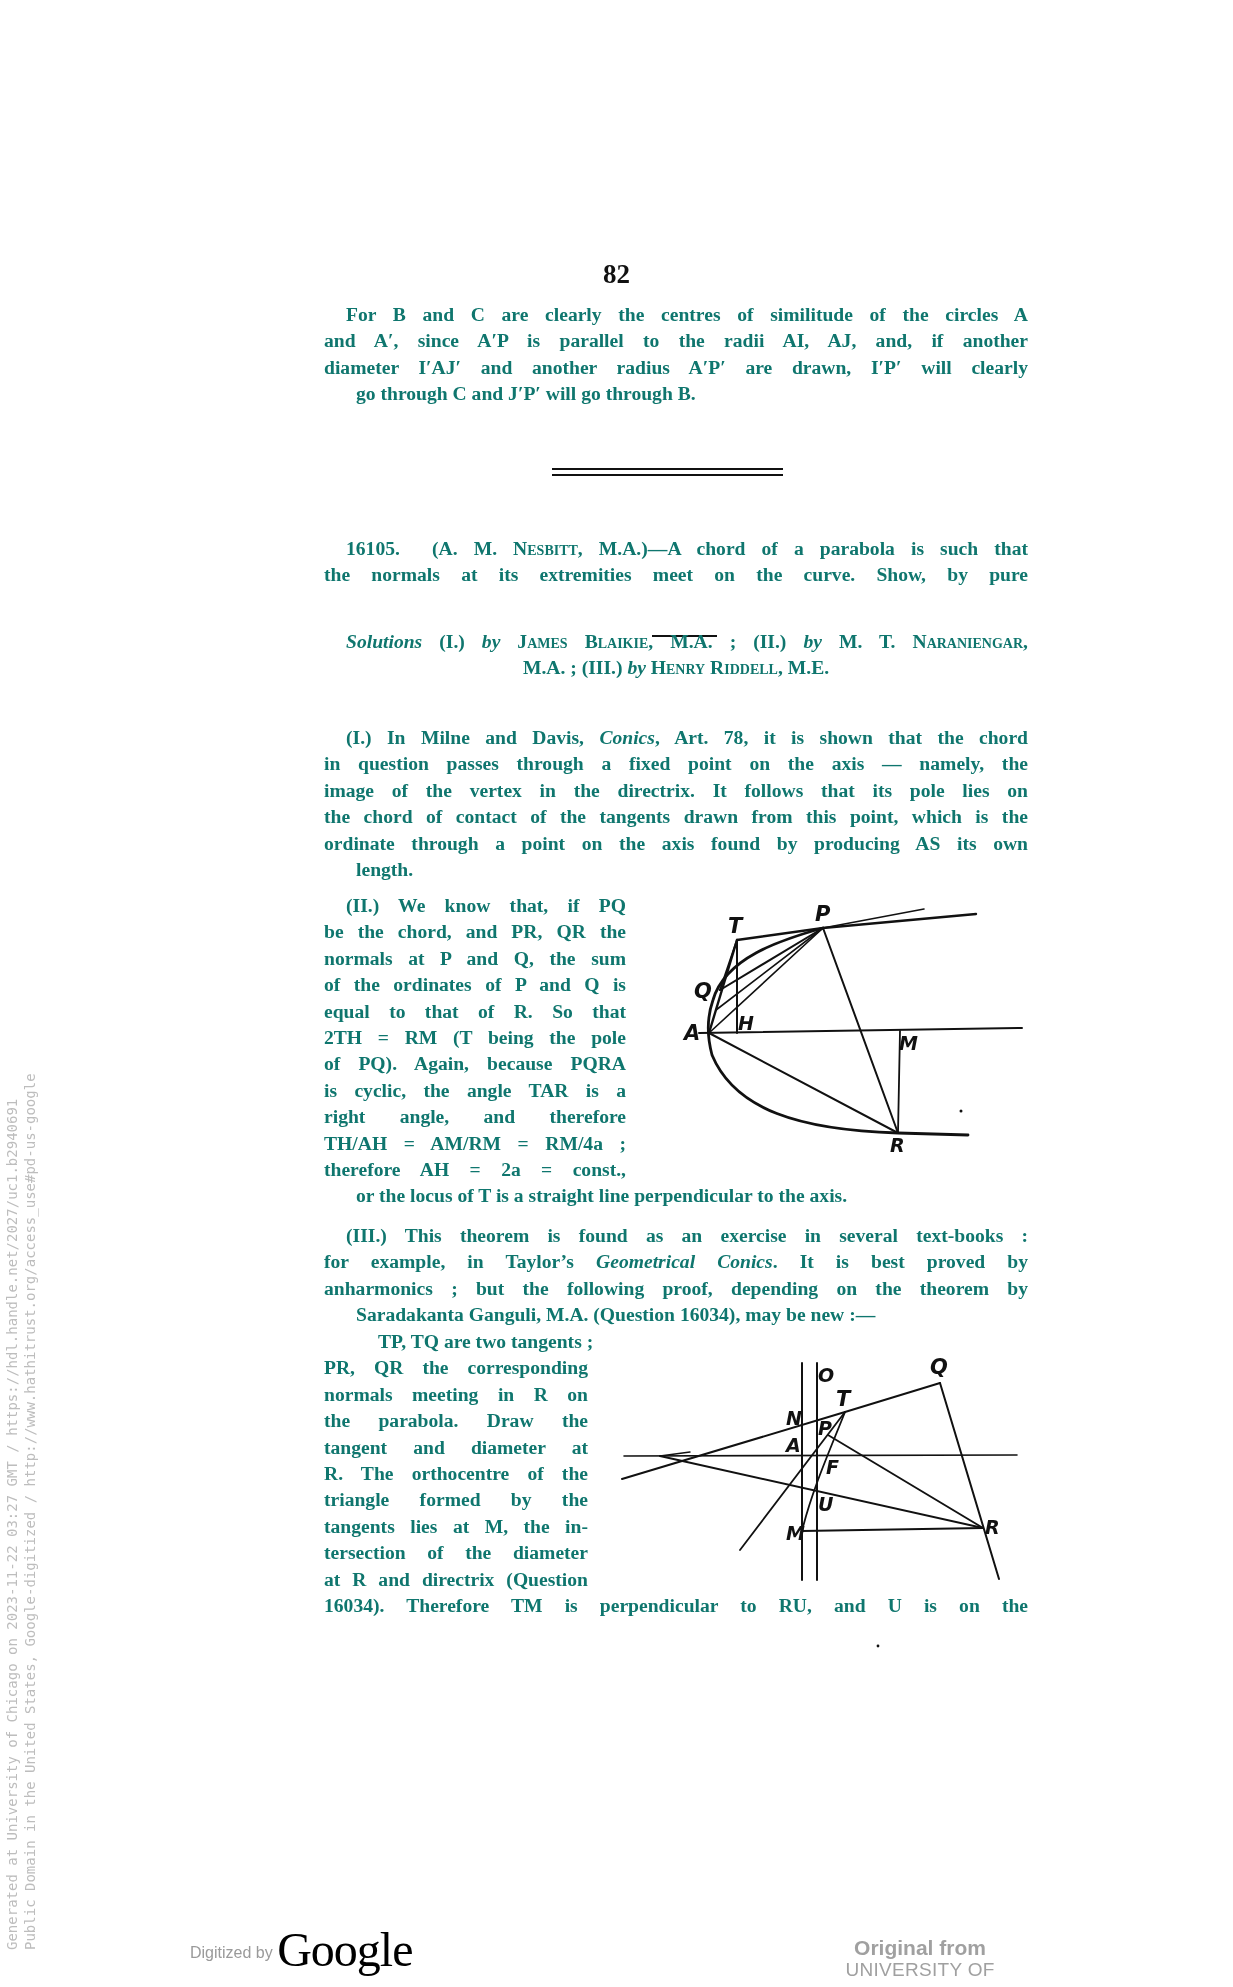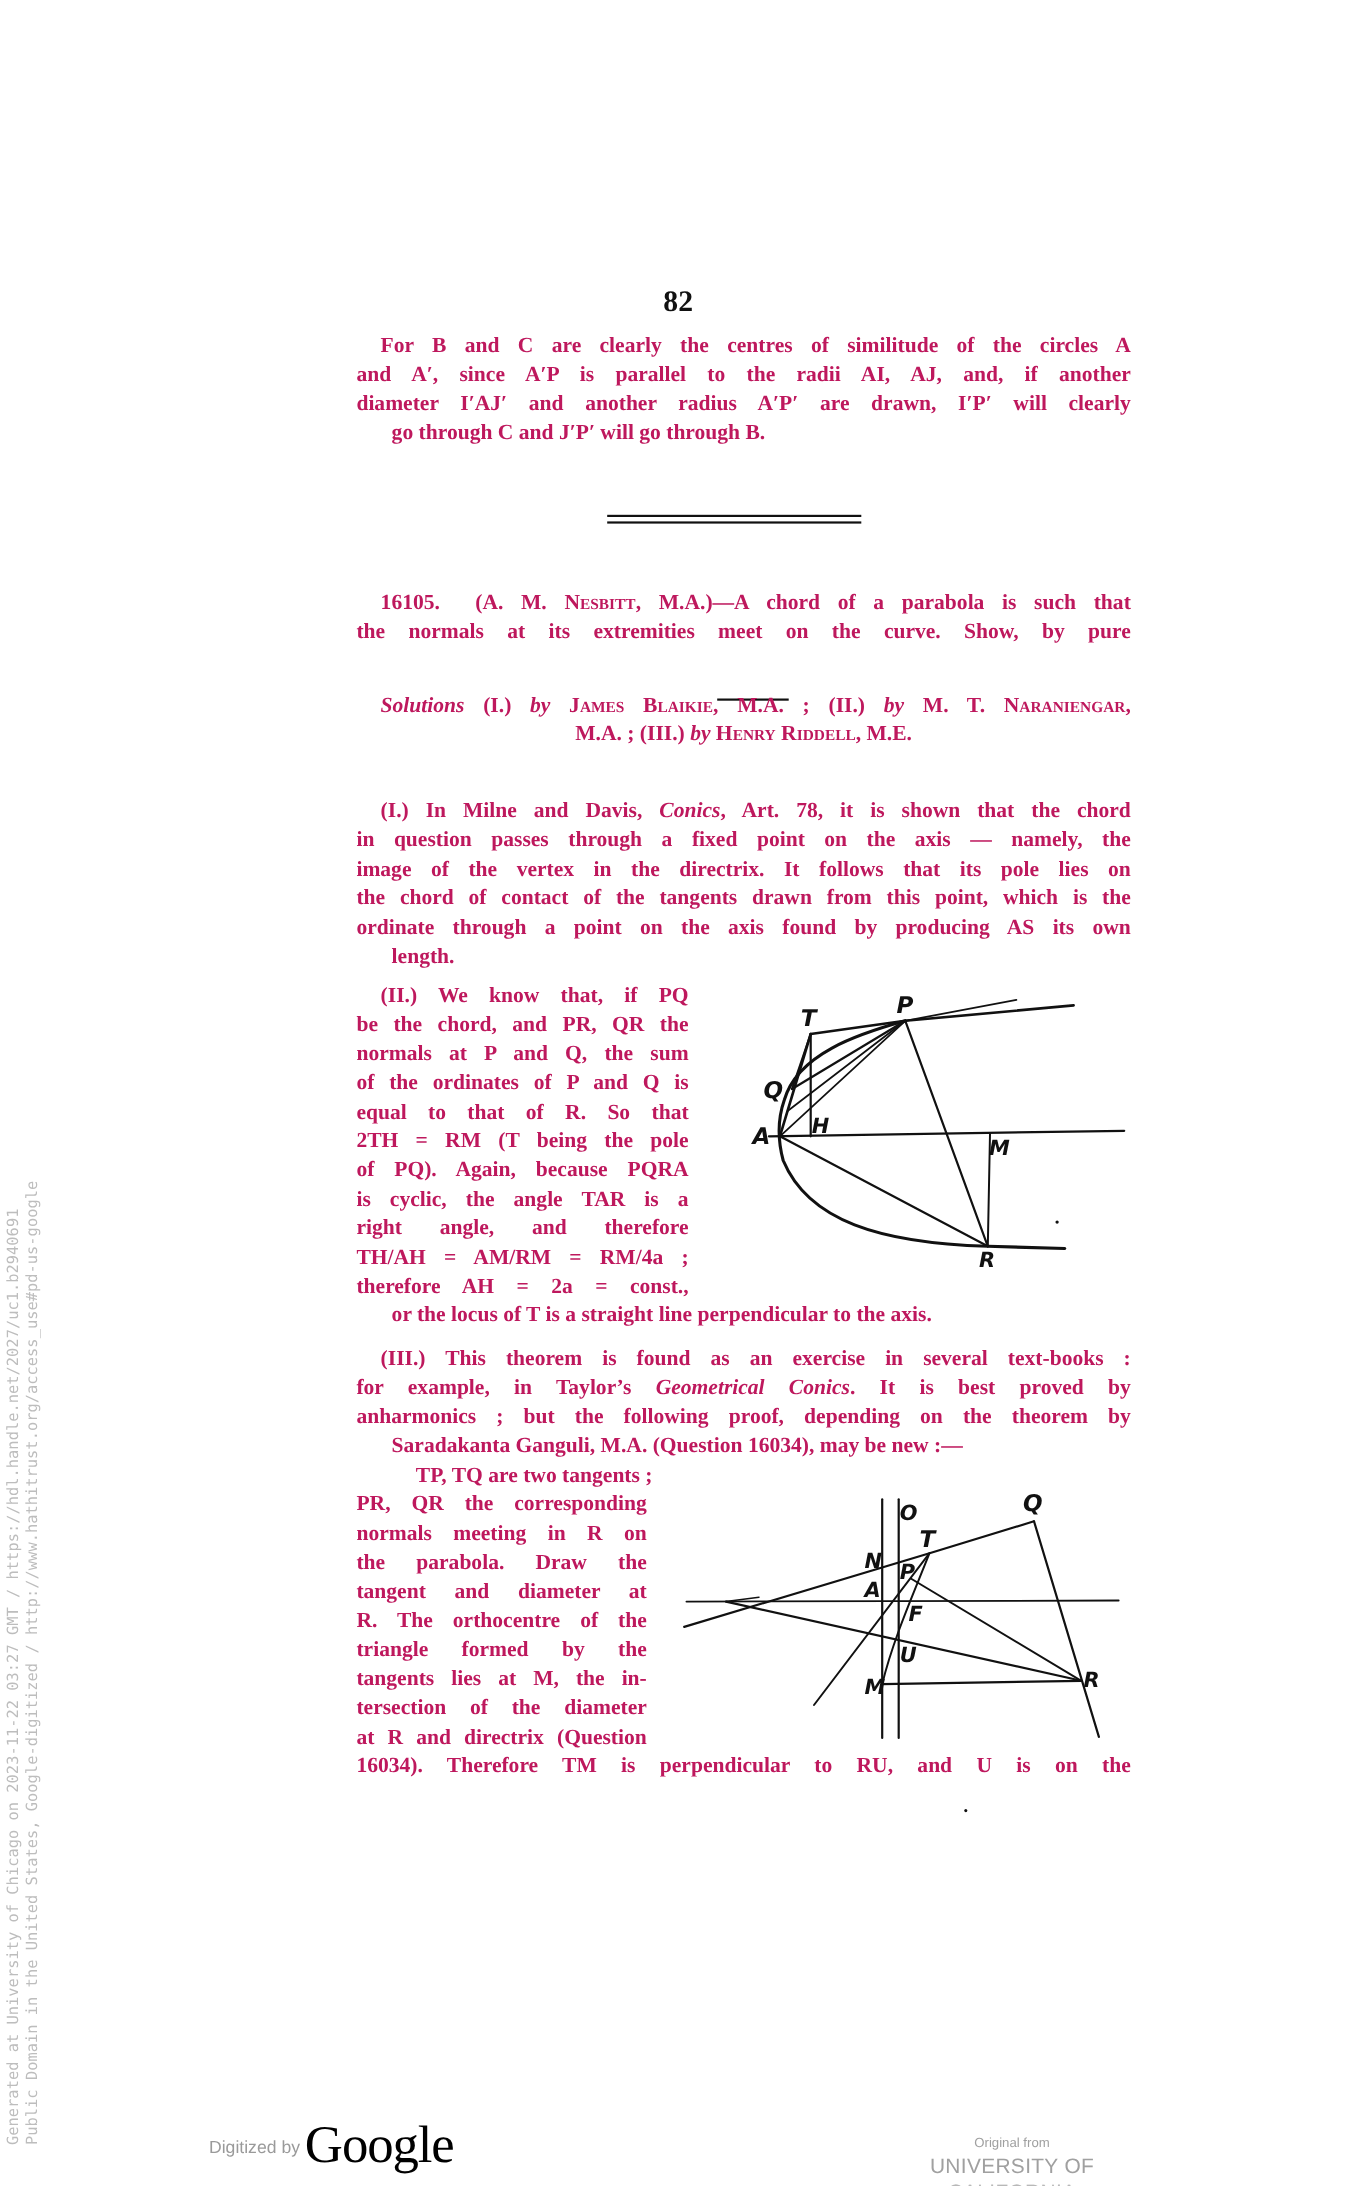--- a/index.html
+++ b/index.html
@@ -2,37 +2,37 @@
 <html><head>
 <meta charset="utf-8">
 <style>
   html, body { margin: 0; padding: 0; background: #ffffff; }
   body { width: 1233px; height: 1987px; position: relative; overflow: hidden;
          font-family: "DejaVu Serif", "Liberation Serif", serif; color: #111; }
   .abs { position: absolute; }
   .page-num { left: 0; width: 1233px; top: 236px; text-align: center; font-size: 27px; font-weight: bold;
               font-family: "Liberation Serif", serif; margin-top: 23px; }
   .para { position: absolute; left: 324px; width: 704px; font-family: "Liberation Serif", serif;
-          font-size: 19.6px; line-height: 26.4px; font-weight: bold; text-align: justify; color: #be185d; }
+          font-size: 19.6px; line-height: 26.4px; font-weight: bold; text-align: justify; color: #0f766e; }
   .para .ln { display: block; text-align: justify; text-align-last: justify; white-space: nowrap; }
   .para .ln.last { text-align-last: left; margin-left: 32px; }
   .para .ln.ind { padding-left: 22px; }
   .sc { font-variant: small-caps; }
   .it { font-style: italic; }
   .narrow { width: 302px; }
   .center { text-align: center; text-align-last: center !important; }
   .rule { position: absolute; background: #111; }
   .wm { position: absolute; font-family: "DejaVu Sans Mono", "Liberation Mono", monospace; font-size: 14px;
         color: #bdbdbd; white-space: nowrap; transform-origin: left top; transform: rotate(-90deg); }
   .foot-left { left: 190px; top: 1922px; color: #9a9a9a; font-family: "Liberation Sans", sans-serif; }
   .foot-left .small { font-size: 16px; vertical-align: 8px; }
   .foot-left .big { font-family: "Liberation Serif", serif; font-size: 48px; color: #000000; letter-spacing: -1px; }
   .foot-right { left: 785px; width: 270px; top: 1938px; text-align: center; color: #a0a0a0;
                 font-family: "Liberation Sans", sans-serif; }
-  .foot-right .l1 { font-size: 12px; line-height: 20px; }
+  .foot-right .l1 { font-size: 21px; line-height: 20px; font-weight: bold; }
   .foot-right .l2 { font-size: 19px; line-height: 24px; letter-spacing: 0.3px; }
   svg text { font-family: "DejaVu Sans", "Liberation Sans", sans-serif; font-weight: bold; font-style: italic; fill: #111; }
 </style>
 </head>
 <body>
 
 <div class="abs page-num">82</div>
 
 <div class="para" style="top:302px;">
   <span class="ln ind">For B and C are clearly the centres of similitude of the circles A</span>

